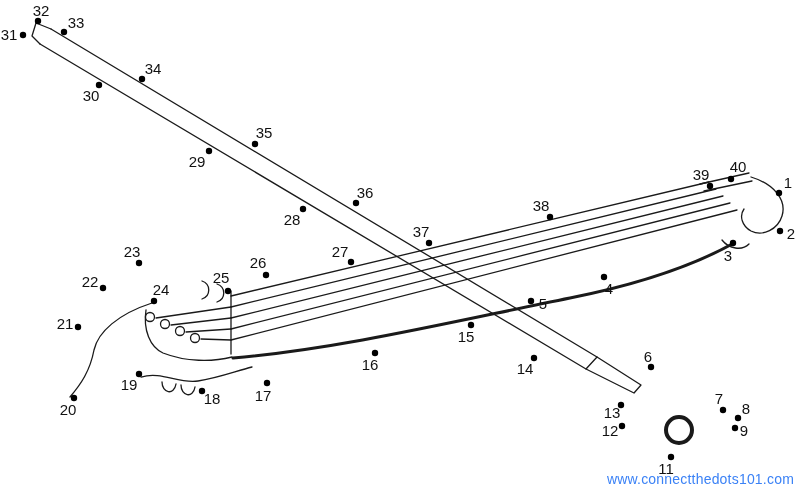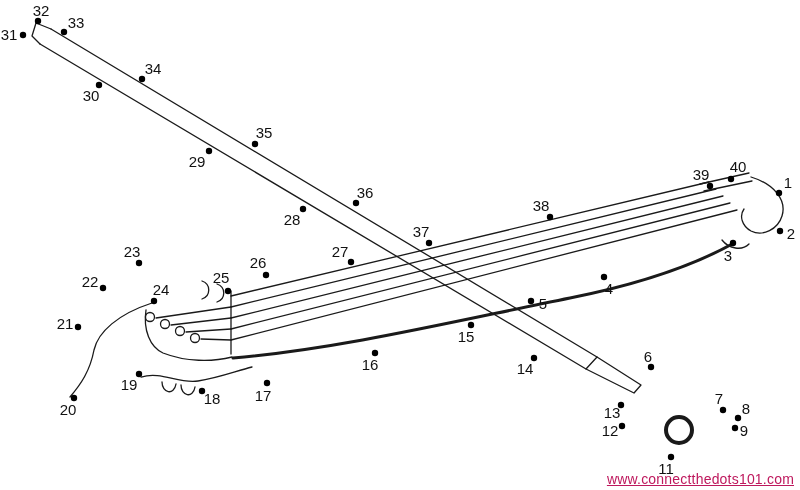--- a/index.html
+++ b/index.html
@@ -155,14 +155,14 @@
       <circle cx="429" cy="243" r="3.2" fill="#000000"></circle>
       <text x="421" y="231" text-anchor="middle" dominant-baseline="central" fill="#111111" font-size="15" font-family="&quot;Liberation Sans&quot;, sans-serif">37</text>
       <circle cx="550" cy="217" r="3.2" fill="#000000"></circle>
       <text x="541" y="205" text-anchor="middle" dominant-baseline="central" fill="#111111" font-size="15" font-family="&quot;Liberation Sans&quot;, sans-serif">38</text>
       <circle cx="710" cy="186" r="3.2" fill="#000000"></circle>
       <text x="701" y="174" text-anchor="middle" dominant-baseline="central" fill="#111111" font-size="15" font-family="&quot;Liberation Sans&quot;, sans-serif">39</text>
       <circle cx="731" cy="179" r="3.2" fill="#000000"></circle>
       <text x="738" y="166" text-anchor="middle" dominant-baseline="central" fill="#111111" font-size="15" font-family="&quot;Liberation Sans&quot;, sans-serif">40</text>
     </svg>
 
-  <div class="watermark" style="color: #be185d; text-decoration: underline;">www.connectthedots101.com</div>
+  <div class="watermark" style="color: #3b82f6;">www.connectthedots101.com</div>
 </div>
 
 </body></html>

